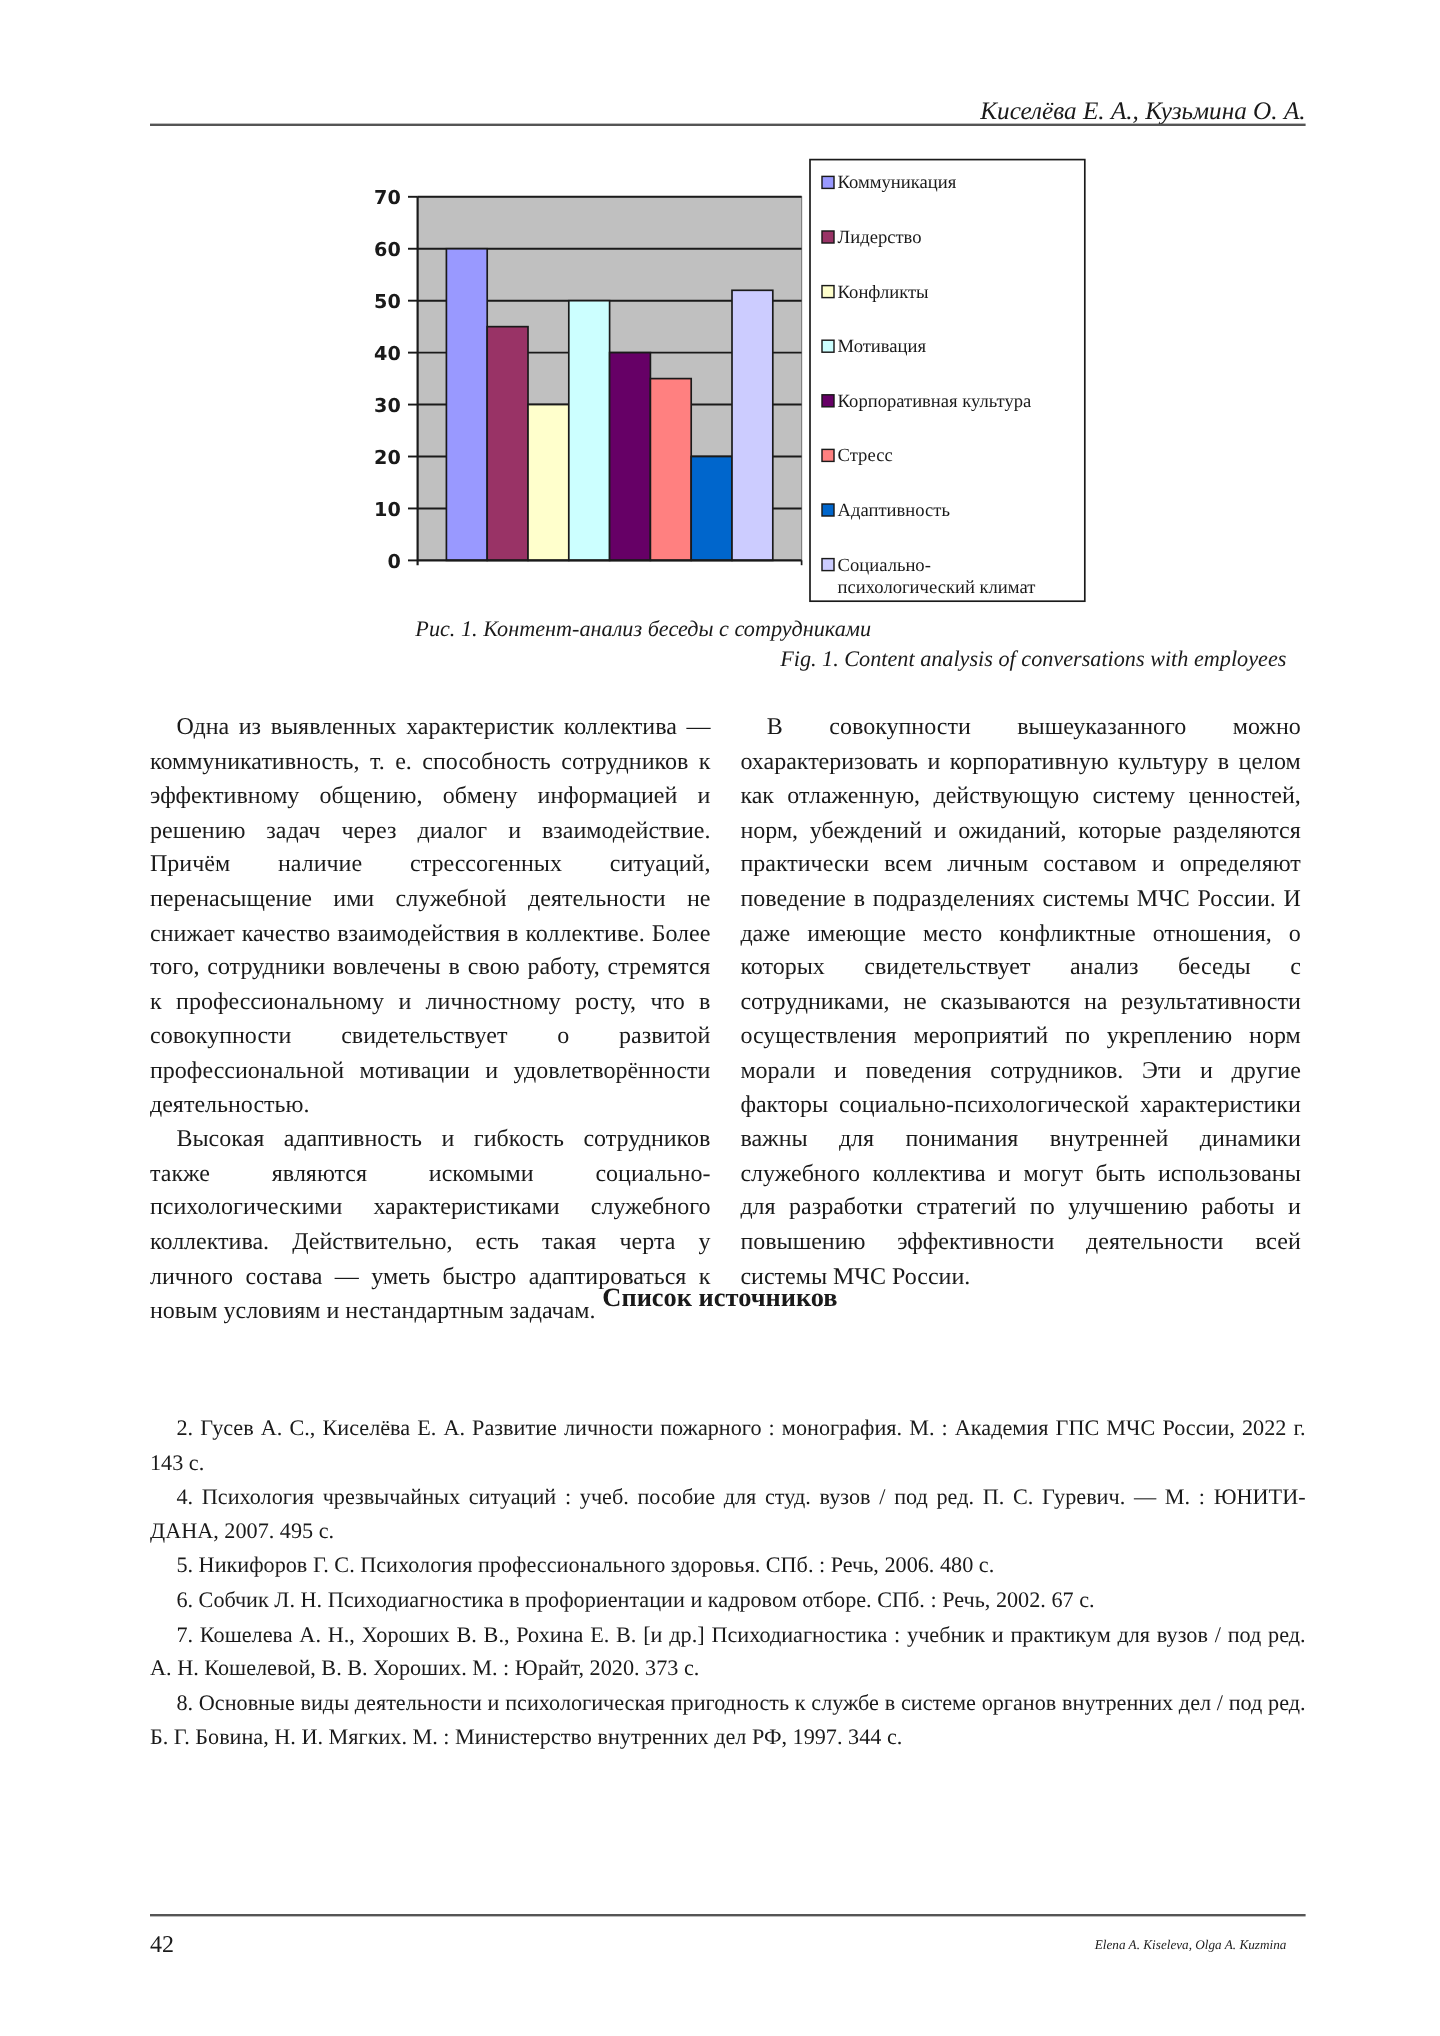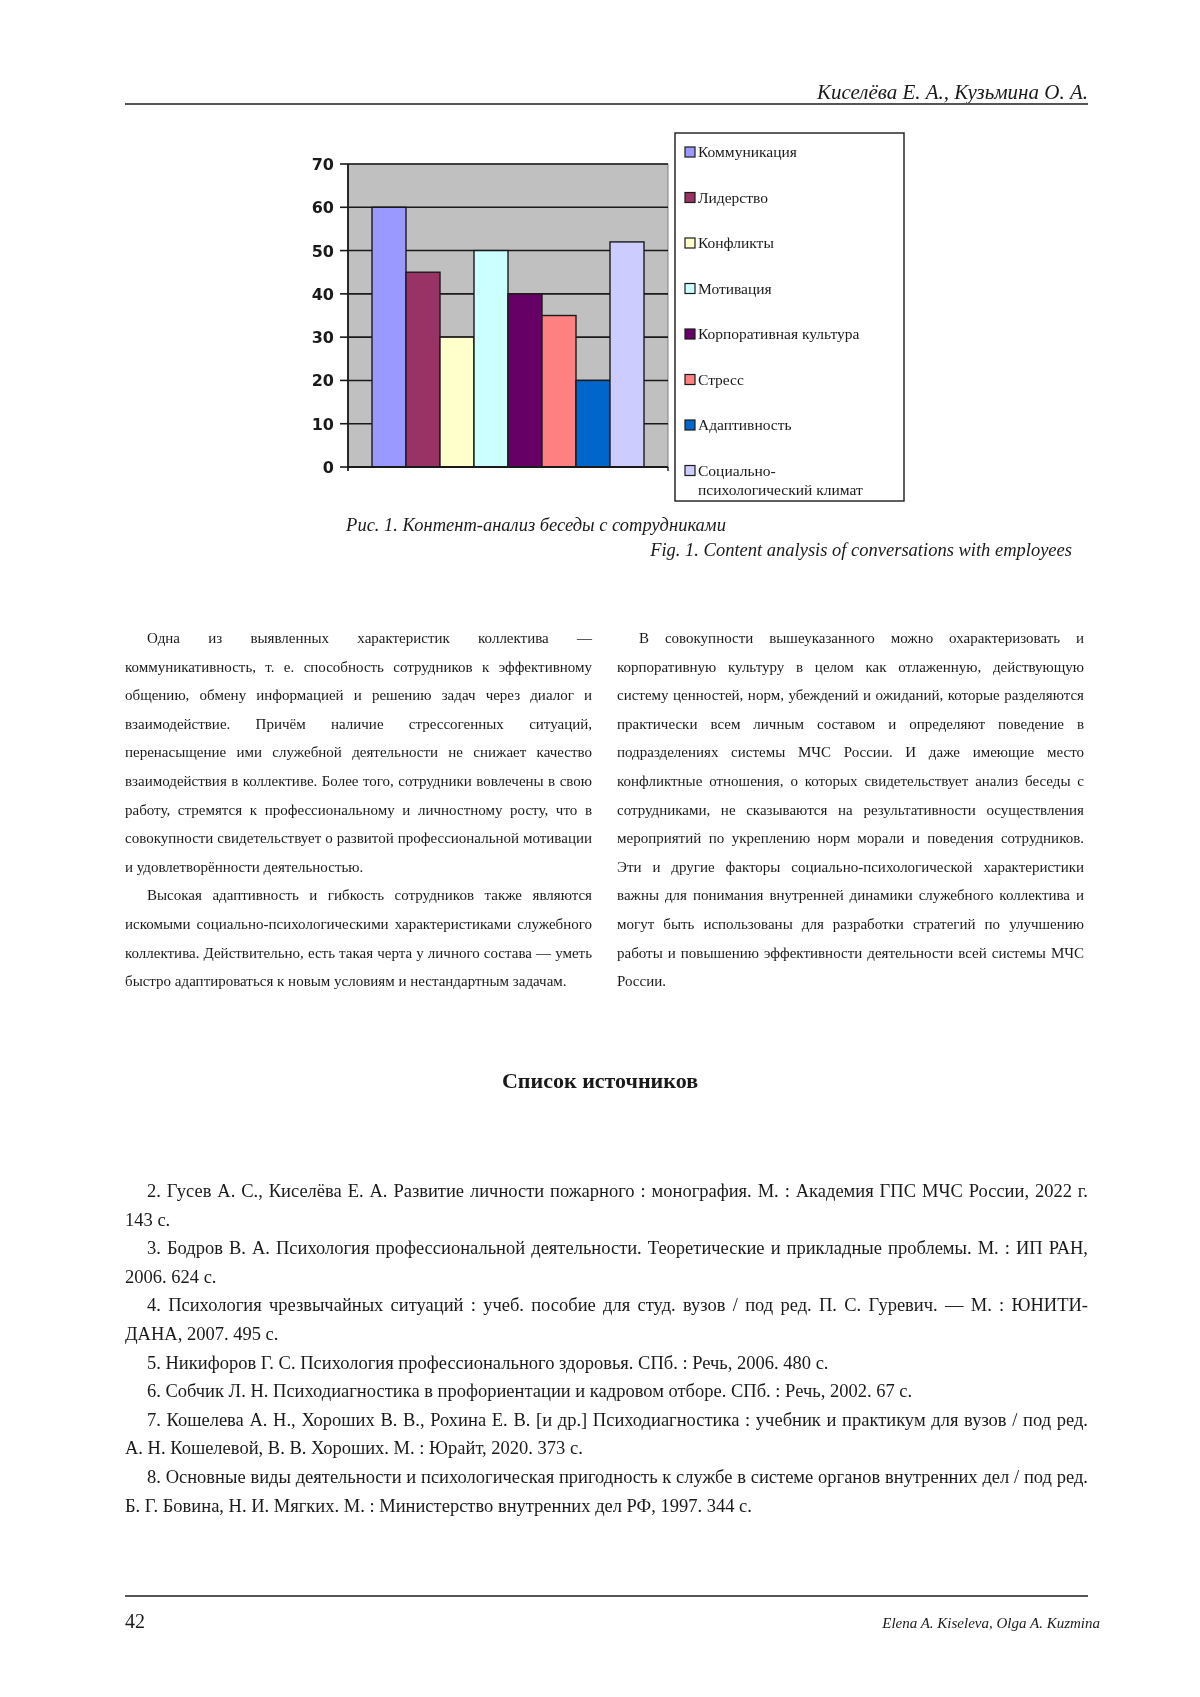--- a/index.html
+++ b/index.html
@@ -9,31 +9,31 @@
   .running-head .txt { position: absolute; right: 112px; top: 80px; font-style: italic; font-size: 21px; }
   .rule { position: absolute; left: 125px; right: 112px; height: 1.5px; background: #555; }
   .rule.top { top: 103px; }
   .rule.bottom { top: 1595px; }
 
   #chart { position: absolute; left: 0; top: 0; width: 1200px; height: 520px; }
   .caption { position: absolute; left: 0; width: 1072px; text-align: center; font-style: italic; font-size: 18.5px; }
   .cap1 { top: 515px; }
   .cap2 { top: 540px; text-align: right; }
 
-  .col { position: absolute; width: 467px; font-size: 15px; line-height: 28.6px; text-align: justify; margin-top: 32px; }
+  .col { position: absolute; width: 467px; font-size: 20px; line-height: 28.6px; text-align: justify; }
   .col.left { left: 125px; top: 592px; }
   .col.right { left: 617px; top: 592px; }
   .col p { margin: 0; text-indent: 22px; }
 
   .refs-title { position: absolute; left: 0; width: 1200px; top: 1068px; text-align: center; font-weight: bold; font-size: 22px; }
   .refs { position: absolute; left: 125px; width: 963px; top: 1177px; font-size: 18.5px; line-height: 28.6px; text-align: justify; }
   .refs .ref { text-indent: 22px; }
 
   .page-num { position: absolute; left: 125px; top: 1610px; font-size: 20px; }
-  .foot-authors { position: absolute; right: 100px; top: 1615px; font-style: italic; font-size: 15px; }
+  .foot-authors { position: absolute; right: 128px; top: 1615px; font-style: italic; font-size: 11px; }
 </style>
 </head>
 <body>
 
 <div class="running-head">
   <span class="txt">Киселёва Е. А., Кузьмина О. А.</span>
 </div>
 <div class="rule top"></div>
 
 <svg id="chart" xmlns="http://www.w3.org/2000/svg">
@@ -103,21 +103,20 @@
   <p>Одна из выявленных характеристик коллектива — коммуникативность, т. е. способность сотрудников к эффективному общению, обмену информацией и решению задач через диалог и взаимодействие. Причём наличие стрессогенных ситуаций, перенасыщение ими служебной деятельности не снижает качество взаимодействия в коллективе. Более того, сотрудники вовлечены в свою работу, стремятся к профессиональному и личностному росту, что в совокупности свидетельствует о развитой профессиональной мотивации и удовлетворённости деятельностью.</p>
   <p>Высокая адаптивность и гибкость сотрудников также являются искомыми социально-психологическими характеристиками служебного коллектива. Действительно, есть такая черта у личного состава — уметь быстро адаптироваться к новым условиям и нестандартным задачам.</p>
 </div>
 <div class="col right">
   <p>В совокупности вышеуказанного можно охарактеризовать и корпоративную культуру в целом как отлаженную, действующую систему ценностей, норм, убеждений и ожиданий, которые разделяются практически всем личным составом и определяют поведение в подразделениях системы МЧС России. И даже имеющие место конфликтные отношения, о которых свидетельствует анализ беседы с сотрудниками, не сказываются на результативности осуществления мероприятий по укреплению норм морали и поведения сотрудников. Эти и другие факторы социально-психологической характеристики важны для понимания внутренней динамики служебного коллектива и могут быть использованы для разработки стратегий по улучшению работы и повышению эффективности деятельности всей системы МЧС России.</p>
 </div>
 
 <div class="refs-title">Список источников</div>
 <div class="refs">
   <div class="ref">2.  Гусев А. С., Киселёва Е. А. Развитие личности пожарного : монография. М. : Академия ГПС МЧС России, 2022 г. 143 с.</div>
-  <div class="ref">3.  Бодров В. А. Психология профессиональной деятельности. Теоретические и прикладные проблемы. М. : ИП РАН, 2006. 624 с.</div>
   <div class="ref">4.  Психология чрезвычайных ситуаций : учеб. пособие для студ. вузов / под ред. П. С. Гуревич. — М. : ЮНИТИ-ДАНА, 2007. 495 с.</div>
   <div class="ref">5.  Никифоров Г. С. Психология профессионального здоровья. СПб. : Речь, 2006. 480 с.</div>
   <div class="ref">6.  Собчик Л. Н. Психодиагностика в профориентации и кадровом отборе. СПб. : Речь, 2002. 67 с.</div>
   <div class="ref">7.  Кошелева А. Н., Хороших В. В., Рохина Е. В. [и др.] Психодиагностика : учебник и практикум для вузов / под ред. А. Н. Кошелевой, В. В. Хороших. М. : Юрайт, 2020. 373 с.</div>
   <div class="ref">8.  Основные виды деятельности и психологическая пригодность к службе в системе органов внутренних дел / под ред. Б. Г. Бовина, Н. И. Мягких. М. : Министерство внутренних дел РФ, 1997. 344 с.</div>
 </div>
 
 <div class="rule bottom"></div>
 <div class="page-num">42</div>
 <div class="foot-authors">Elena A. Kiseleva, Olga A. Kuzmina</div>

